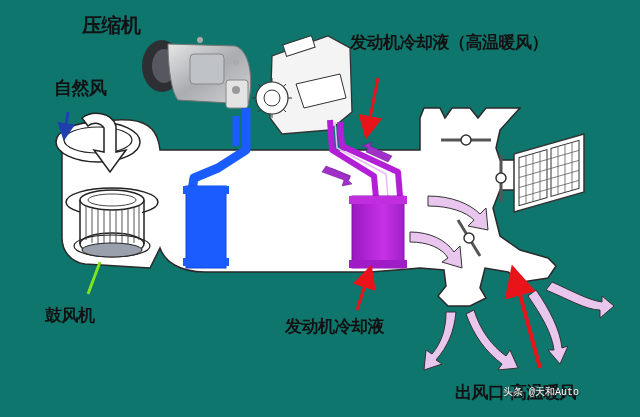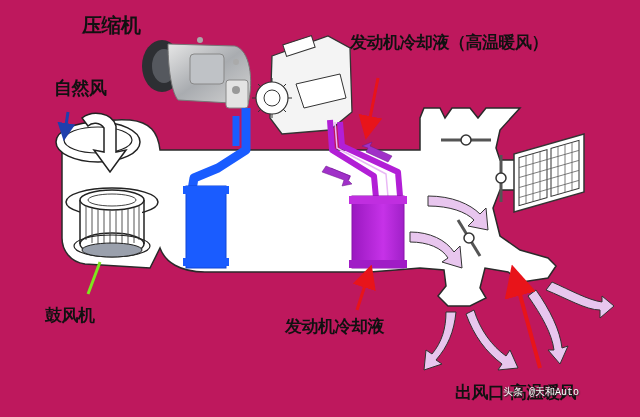--- a/index.html
+++ b/index.html
@@ -1,17 +1,17 @@
 <!DOCTYPE html>
 <html><head>
   <meta charset="utf-8">
   <style>
     html, body { margin: 0; padding: 0; }
     body { width: 640px; height: 417px; overflow: hidden; background: #fbb000; font-family: "DejaVu Sans", sans-serif; }
-    #stage { position: relative; width: 640px; height: 417px; background: #be185d; }
+    #stage { position: relative; width: 640px; height: 417px; background: #0f766e; }
     svg { position: absolute; left: 0; top: 0; }
     .label { position: absolute; font-weight: bold; color: #111; white-space: nowrap; font-family: "DejaVu Sans", sans-serif; letter-spacing: -0.5px; }
     .wm { position: absolute; color: #fff; font-size: 10px; white-space: nowrap; font-family: Liberation Mono, monospace; text-shadow: 0 0 2px #333, 1px 1px 1px #333; }
   </style>
 </head>
 <body>
 
 <div id="stage">
   <svg width="640" height="417" viewBox="0 0 640 417">
     <defs>

